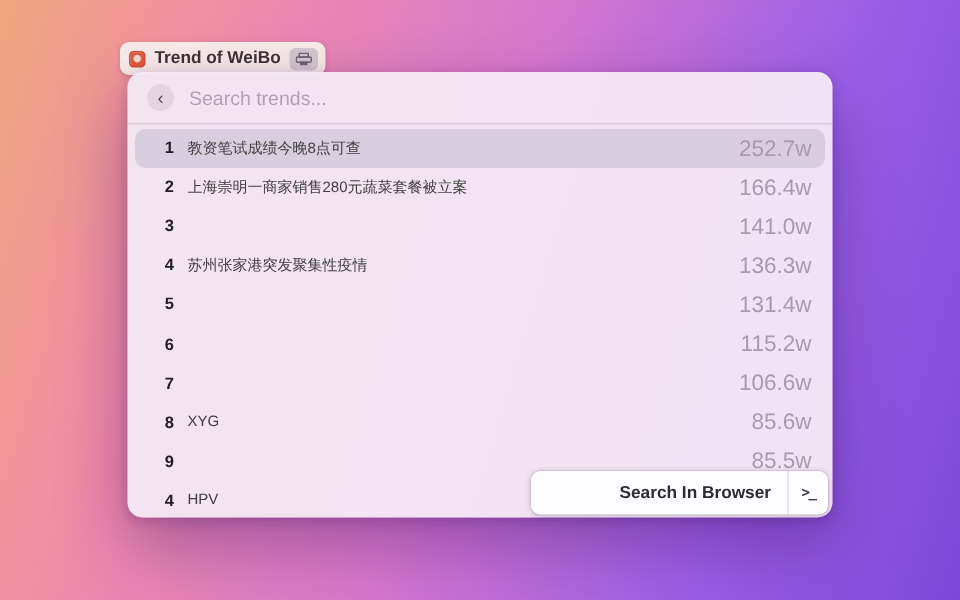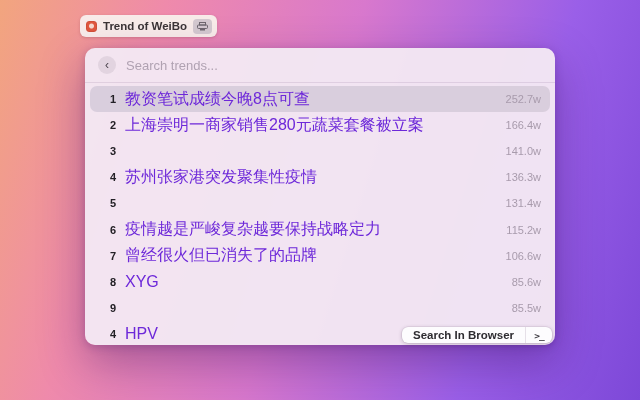--- a/index.html
+++ b/index.html
@@ -5,21 +5,21 @@
   * { margin:0; padding:0; box-sizing:border-box; }
   html,body { width:640px; height:400px; overflow:hidden; }
   body {
     font-family:"Liberation Sans","DejaVu Sans",sans-serif;
     background:linear-gradient(107deg,#f2a57e 0%,#ef8aab 22%,#d878cd 48%,#9a5fe8 76%,#7d48d8 100%);
     position:relative;
   }
 
   
   .plugin-pill {
-    position:absolute; left:80px; top:15px; height:22px;
+    position:absolute; left:80px; top:28px; height:22px;
     display:flex; align-items:center; gap:6px;
     background:#f8ebe9; border-radius:6px; padding:0 5px 0 6px;
     box-shadow:0 1px 3px rgba(120,50,60,.25);
     font-size:11.5px; font-weight:700; color:#3b3436;
   }
   .plugin-icon {
     width:11px; height:11px; border-radius:3px; flex:0 0 auto;
     background:radial-gradient(circle at 50% 45%, #f6d9cf 0 2px, #e0573e 3px);
     border:1px solid #d14f38;
   }
@@ -56,33 +56,34 @@
   .trend-row {
     height:26.1px; display:flex; align-items:center; padding:0 9px;
     border-radius:7px; cursor:pointer;
   }
   .trend-row.selected { background:#d9cedd; }
   .trend-rank {
     width:17px; text-align:right; font-size:11px; font-weight:700;
     color:#232026; margin-right:9px; flex:0 0 auto;
   }
   .trend-title {
-    font-size:16px; color:#6d28d9; white-space:nowrap; overflow:hidden;
+    font-size:10px; color:#404040; white-space:nowrap; overflow:hidden;
     text-overflow:ellipsis;
   }
   .trend-value {
-    margin-left:auto; font-size:11px; color:#a89bac; padding-left:10px;
+    margin-left:auto; font-size:15px; color:#a89bac; padding-left:10px;
     flex:0 0 auto;
   }
 
   .action-btn {
-    position:absolute; right:3px; bottom:2px; height:16px; z-index:5;
+    position:absolute; right:3px; bottom:2px; height:29px; z-index:5;
     display:flex; align-items:stretch; background:#fdfcfe; border-radius:6px;
     box-shadow:0 1px 4px rgba(40,20,50,.22), 0 0 0 .5px rgba(120,100,130,.18);
     overflow:hidden;
+    padding-left:48px;
   }
   .action-label {
     display:flex; align-items:center; padding:0 11px;
     font-size:11.5px; font-weight:700; color:#2e2c31; cursor:pointer;
     white-space:nowrap;
   }
   .action-shortcut {
     display:flex; align-items:center; justify-content:center; width:27px;
     border-left:1px solid #e6e0e8; cursor:pointer;
     font-family:"DejaVu Sans Mono","Liberation Mono",monospace;
@@ -131,26 +132,24 @@
         <span class="trend-rank">4</span>
         <span class="trend-title">苏州张家港突发聚集性疫情</span>
         <span class="trend-value">136.3w</span>
       </div>
       <div class="trend-row">
         <span class="trend-rank">5</span>
         <span class="trend-value">131.4w</span>
       </div>
       <div class="trend-row">
         <span class="trend-rank">6</span>
-        <span class="trend-title">疫情越是严峻复杂越要保持战略定力</span>
         <span class="trend-value">115.2w</span>
       </div>
       <div class="trend-row">
         <span class="trend-rank">7</span>
-        <span class="trend-title">曾经很火但已消失了的品牌</span>
         <span class="trend-value">106.6w</span>
       </div>
       <div class="trend-row">
         <span class="trend-rank">8</span>
         <span class="trend-title">XYG</span>
         <span class="trend-value">85.6w</span>
       </div>
       <div class="trend-row">
         <span class="trend-rank">9</span>
         <span class="trend-value">85.5w</span>

